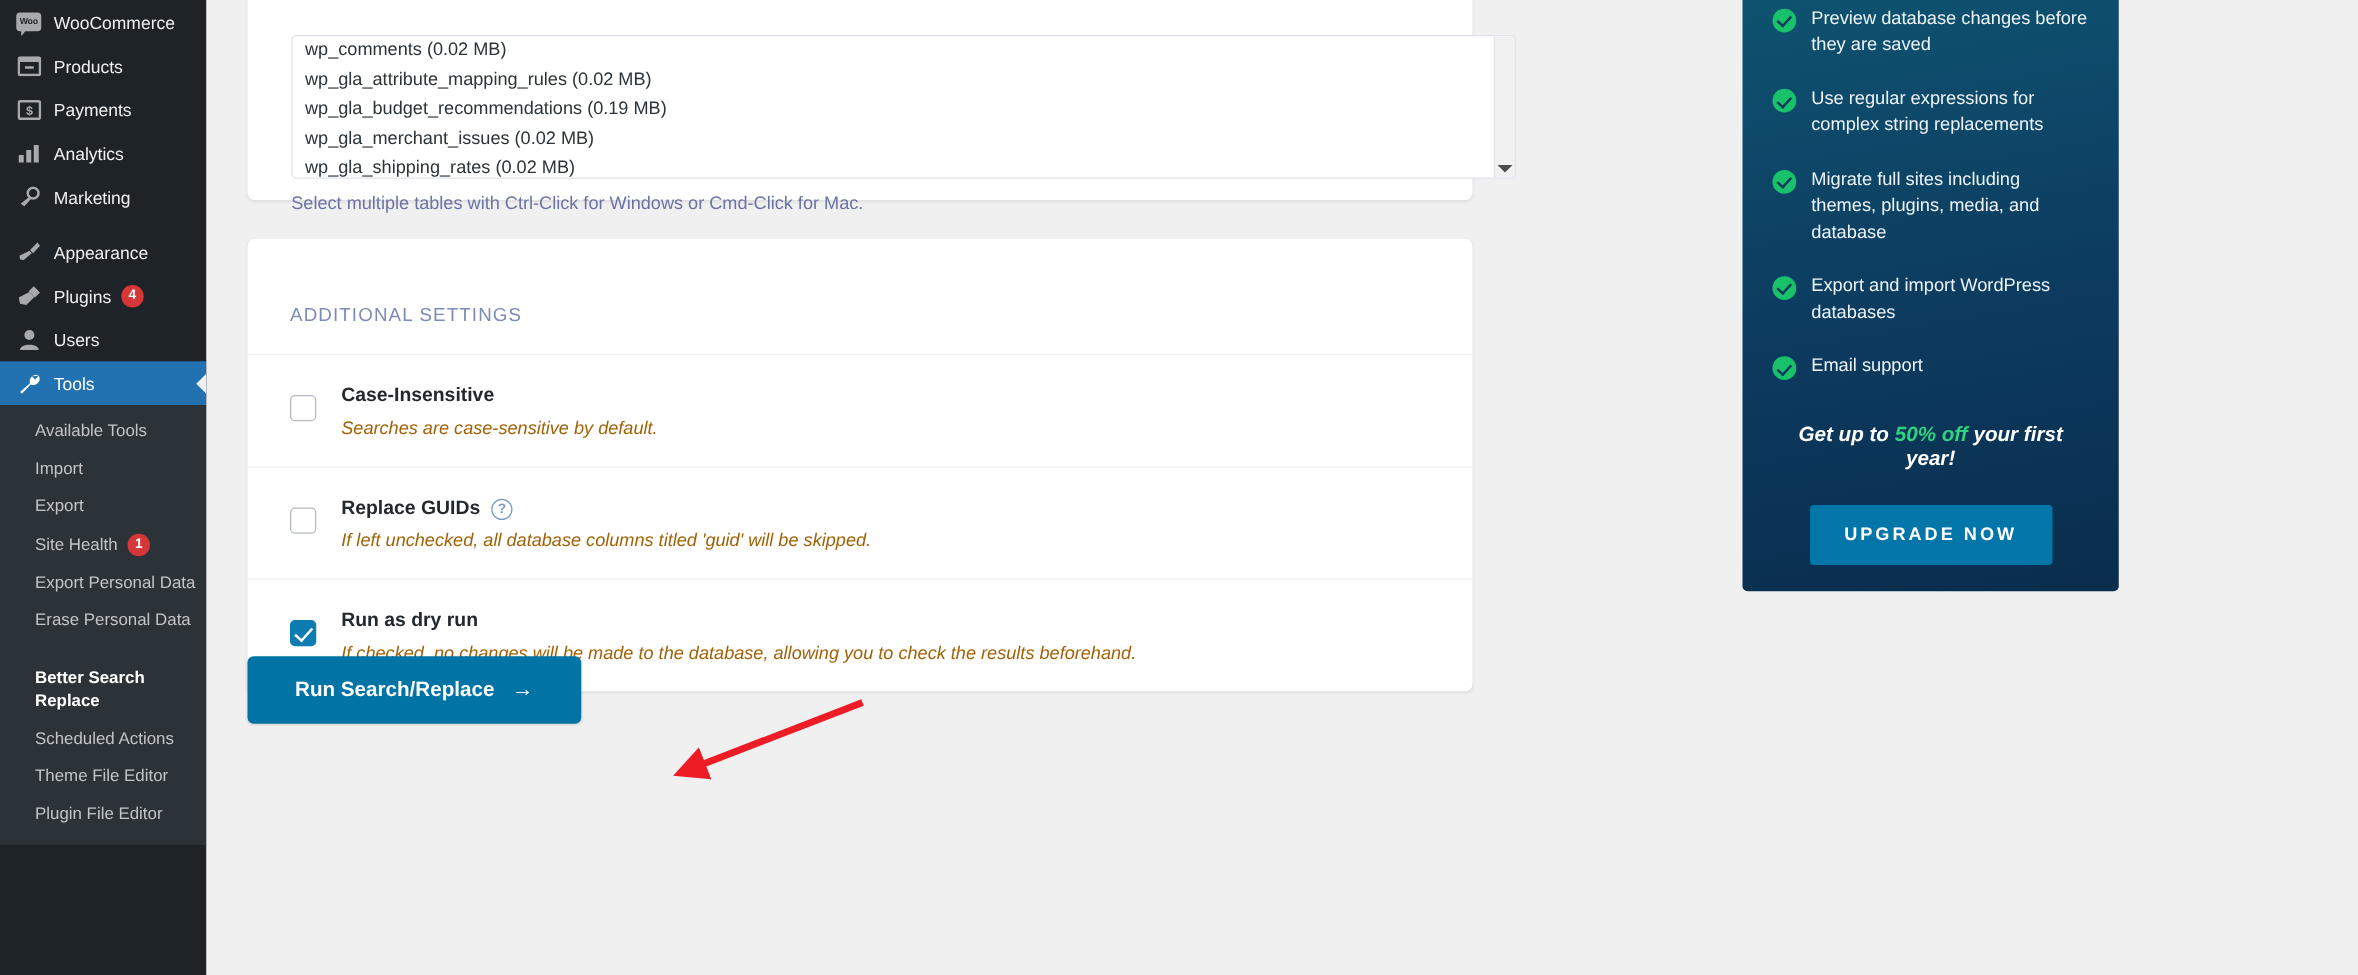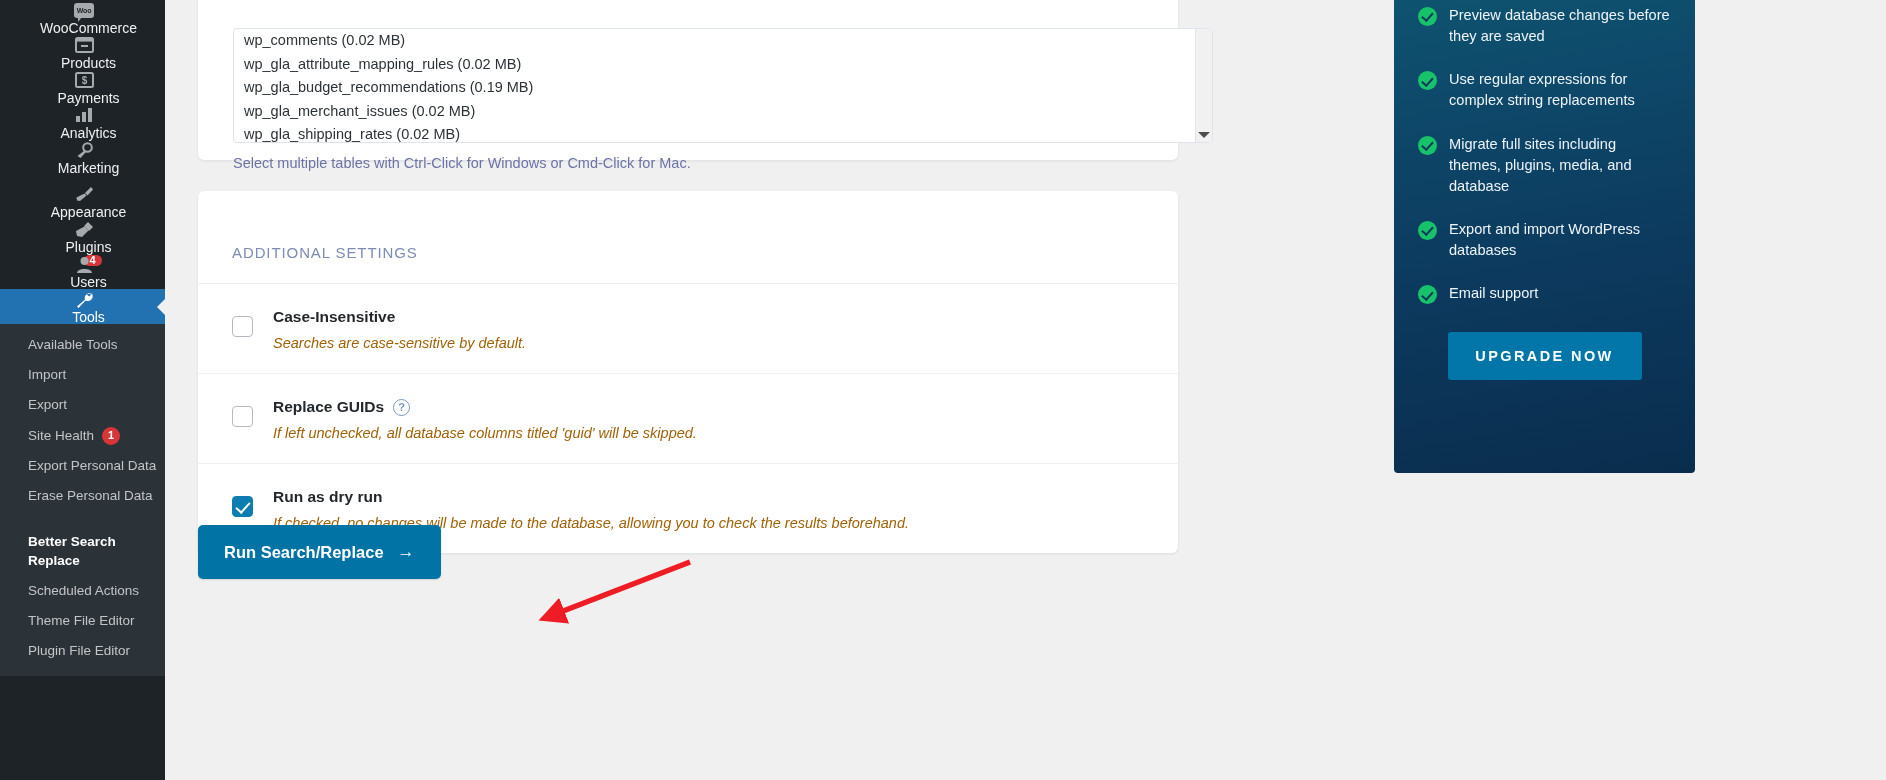--- a/index.html
+++ b/index.html
@@ -18,21 +18,20 @@
     background: #1d2327;
     color: #f0f0f1;
     overflow: hidden;
   }
   .menu-item {
     display: flex; align-items: center;
     height: 35px; padding: 0 0 0 12px;
     font-size: 14px; color: #f0f0f1;
     position: relative;
     cursor: pointer;
-    flex-direction: column;
   }
   .menu-item .mi-icon {
     width: 22px; height: 20px;
     margin-right: 9px;
     display: flex; align-items: center; justify-content: center;
     flex-shrink: 0;
     color: #a7aaad;
   }
   .menu-item .mi-label { white-space: nowrap; }
   .menu-item.current {
@@ -167,21 +166,21 @@
     border: 1.4px solid #7a9ac4; border-radius: 50%;
     color: #7a9ac4; font-size: 11px; font-weight: 700;
     line-height: 1; cursor: pointer;
   }
   .setting-desc { font-size: 14.5px; color: #a16207; font-style: italic; }
 
   
   .run-btn {
     position: absolute; left: 33px; top: 525px;
     display: flex; align-items: center; gap: 14px;
-    padding: 17px 26px;
+    padding: 17px 38px;
     background: #0273a5; border: none; border-radius: 5px;
     color: #fff; font-size: 16.5px; font-weight: 700;
     font-family: "Liberation Sans", sans-serif;
     cursor: pointer;
     box-shadow: 0 1px 2px rgba(0,0,0,0.12);
   }
   .run-btn .arr { font-size: 17px; font-weight: 400; }
 
   
   .annot { position: absolute; left: 0; top: 0; width: 1886px; height: 780px; pointer-events: none; }
@@ -436,20 +435,23 @@
         <div class="promo-item">
           <span class="check-circle"></span>
           <span class="promo-text">Export and import WordPress databases</span>
         </div>
         <div class="promo-item">
           <span class="check-circle"></span>
           <span class="promo-text">Email support</span>
         </div>
       </div>
 
+      <div class="promo-offer">
+        <span>Get up to </span><span class="pct">50% off</span><span> your first year!</span>
+      </div>
 
       <button class="upgrade-btn">UPGRADE NOW</button>
     </aside>
 
   </main>
 
   <svg class="annot">
     <defs>
       <marker id="redhead" markerWidth="5" markerHeight="5" refX="1.2" refY="2.5" orient="auto">
         <path d="M0,0 L5,2.5 L0,5 Z" fill="#ee1c25"></path>

